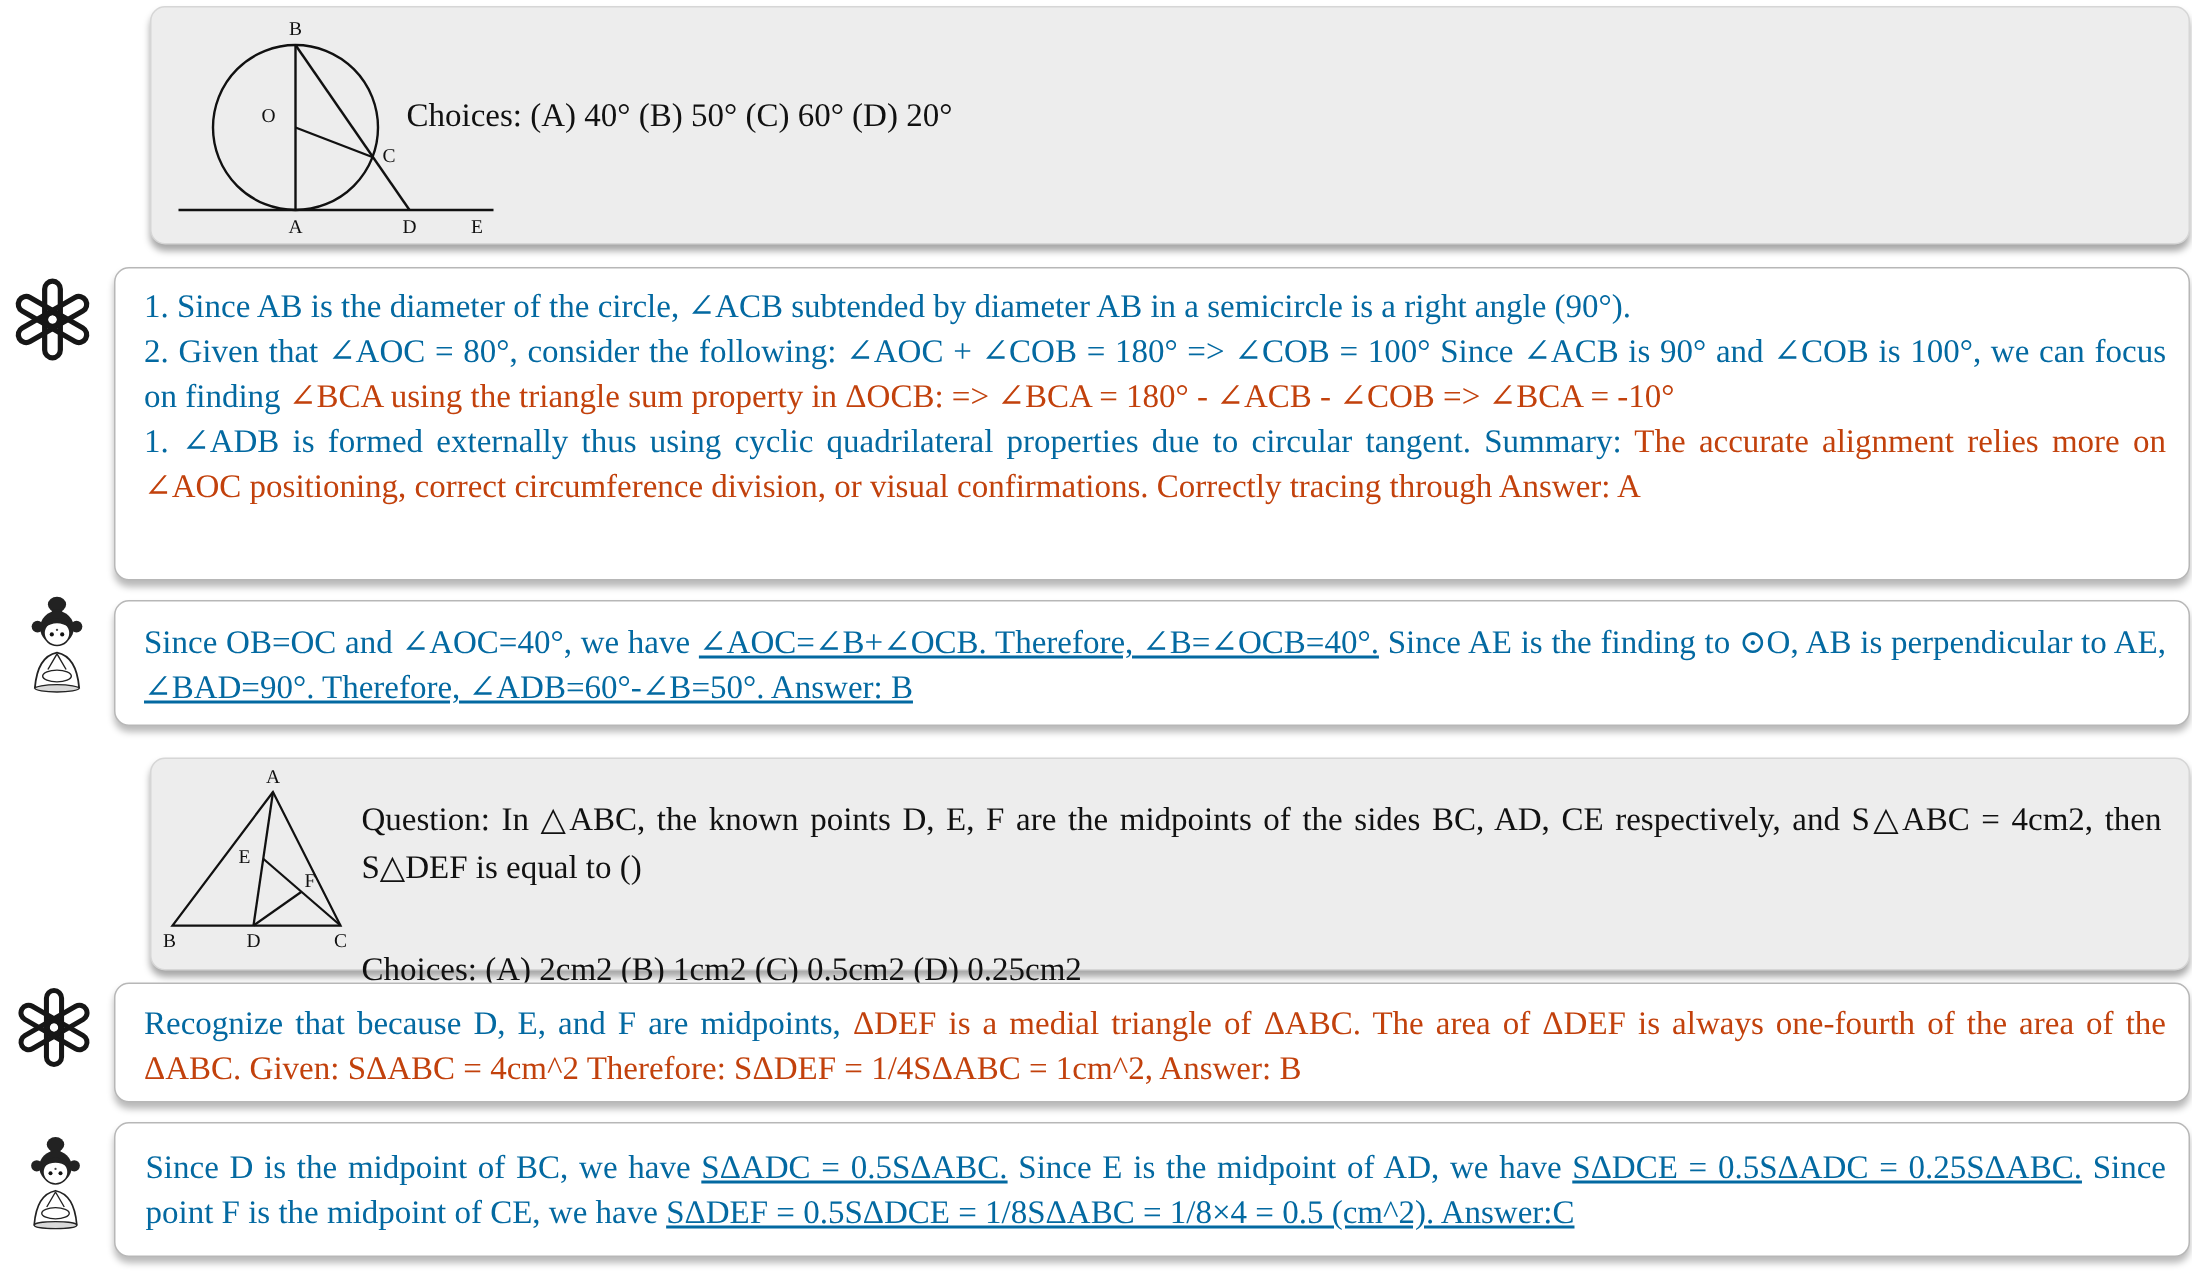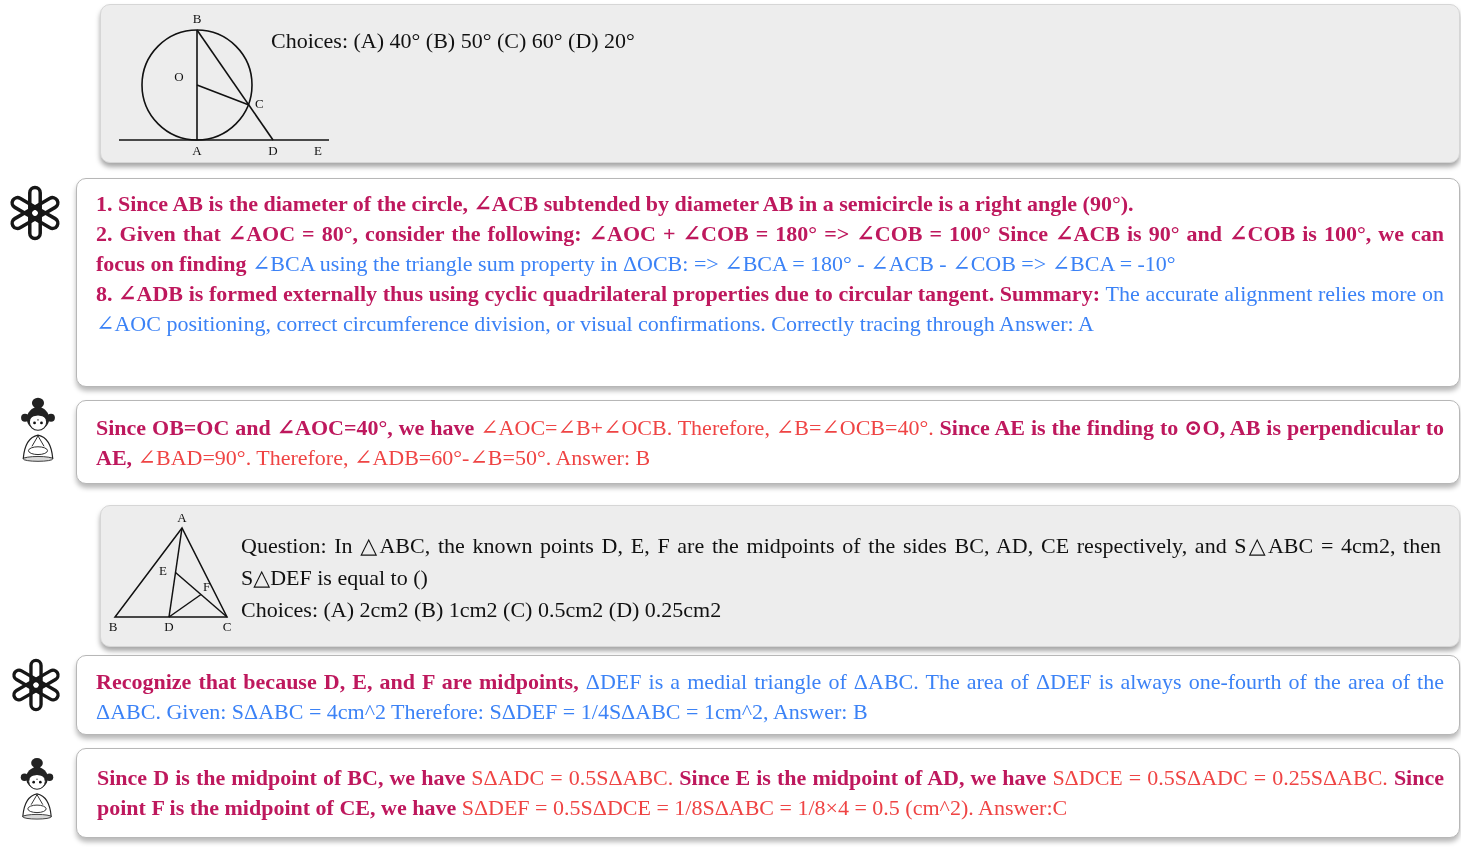--- a/index.html
+++ b/index.html
@@ -24,31 +24,31 @@
     border:1.5px solid #b7b7b7;
     border-radius:10px;
     box-shadow:0 4px 5px rgba(0,0,0,0.28);
   }
   .qtext{
     position:absolute;
     font-size:22px;
     line-height:32px;
     text-align:justify;
   }
-  .qtext .choices-line{text-align:left;}
+  .qtext .choices-line{text-align:left;margin-top:36px;}
   .atext{
     position:absolute;
     font-size:22px;
     line-height:30px;
     text-align:justify;
   }
   .atext p{margin:0;padding:0;}
-  .c-red{color:#3b82f6;margin-top:14px;}
-  .c-green{color:#ef4444;}
-  .c-black{color:#be185d;font-weight:bold;}
+  .c-red{color:#c2410c;margin-top:14px;}
+  .c-green{color:#0369a1;text-decoration:underline;}
+  .c-black{color:#0369a1;}
   .icon-wrap{position:absolute;}
   .icon-wrap svg{display:block;width:100%;height:100%;}
   .figure svg{display:block;}
   .figlabel{
     font-family:"Liberation Serif","DejaVu Serif",serif;
     font-size:13px;
     fill:#111;
   }
 </style>
 </head>
@@ -86,21 +86,21 @@
       <rect x="-9" y="-44" width="18" height="52" rx="9" transform="rotate(180)"></rect>
       <rect x="-9" y="-44" width="18" height="52" rx="9" transform="rotate(240)"></rect>
       <rect x="-9" y="-44" width="18" height="52" rx="9" transform="rotate(300)"></rect>
     </g>
   </svg>
 </div>
 <div class="abox" style="left:76px;top:178px;width:1382px;height:207px;">
   <div class="atext" style="left:19px;top:10px;right:15px;">
     <p><span class="c-black">1. Since AB is the diameter of the circle, ∠ACB subtended by diameter AB in a semicircle is a right angle (90°).</span></p>
     <p><span class="c-black">2. Given that ∠AOC = 80°, consider the following: ∠AOC + ∠COB = 180° =&gt; ∠COB = 100° Since ∠ACB is 90° and ∠COB is 100°, we can focus on finding </span><span class="c-red">∠BCA using the triangle sum property in ΔOCB: =&gt; ∠BCA = 180° - ∠ACB - ∠COB =&gt; ∠BCA = -10°</span></p>
-    <p><span class="c-black">8. ∠ADB is formed externally thus using cyclic quadrilateral properties due to circular tangent. Summary: </span><span class="c-red">The accurate alignment relies more on ∠AOC positioning, correct circumference division, or visual confirmations. Correctly tracing through Answer: A</span></p>
+    <p><span class="c-black">1. ∠ADB is formed externally thus using cyclic quadrilateral properties due to circular tangent. Summary: </span><span class="c-red">The accurate alignment relies more on ∠AOC positioning, correct circumference division, or visual confirmations. Correctly tracing through Answer: A</span></p>
   </div>
 </div>
 
 <div class="icon-wrap" style="left:12px;top:396px;width:52px;height:66px;">
   <svg viewBox="0 0 60 76">
     <ellipse cx="30" cy="8" rx="7" ry="6" fill="#222"></ellipse>
     <rect x="26" y="12" width="8" height="4" fill="#222"></rect>
     <circle cx="30" cy="26" r="13" fill="#222"></circle>
     <circle cx="15" cy="25" r="4.5" fill="#222"></circle>
     <circle cx="45" cy="25" r="4.5" fill="#222"></circle>

